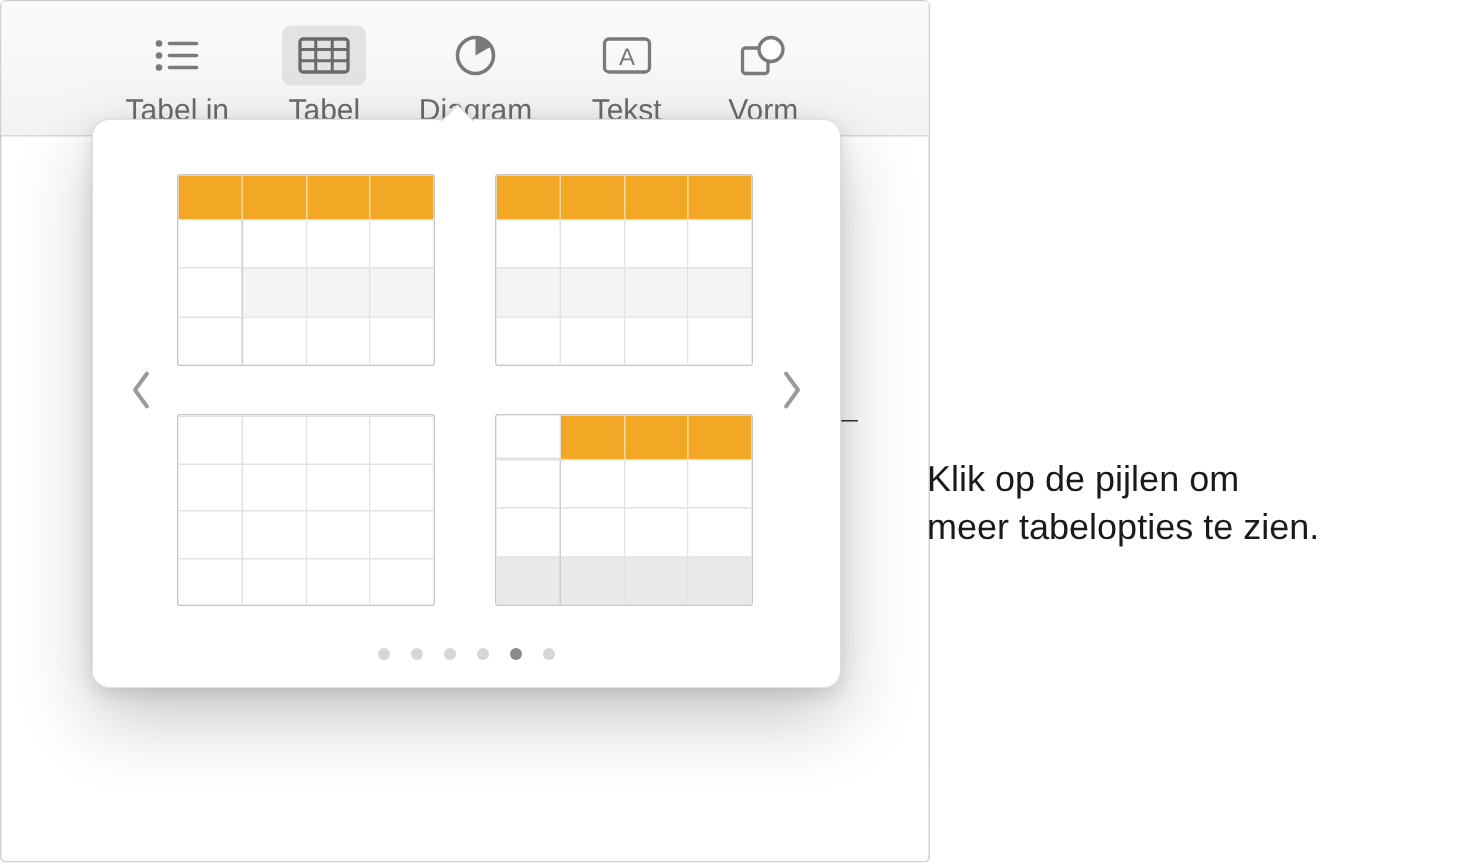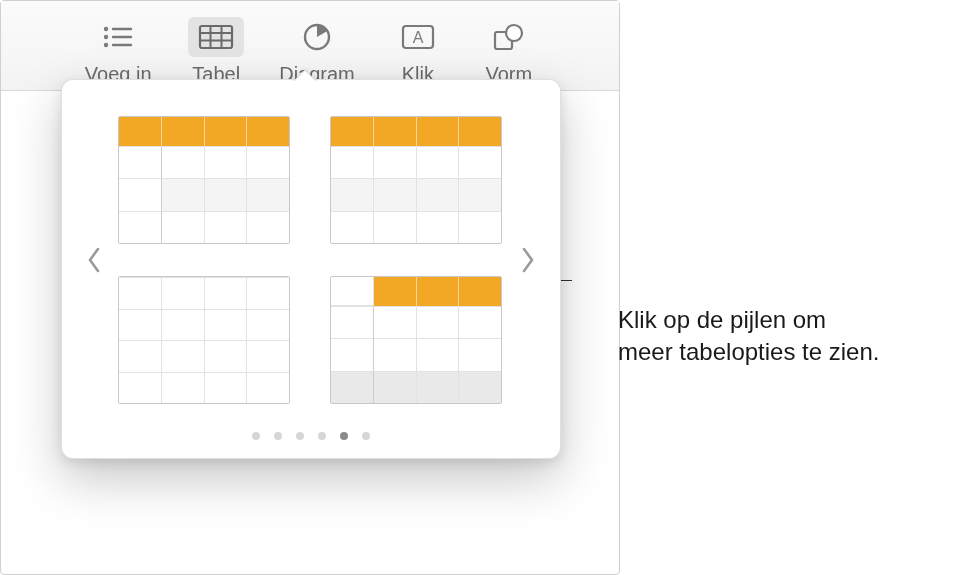--- a/index.html
+++ b/index.html
@@ -208,21 +208,21 @@
           <g fill="none" stroke="#7a7a7a" stroke-width="2.4" stroke-linecap="round">
             <circle cx="5" cy="6" r="2.2" fill="#7a7a7a" stroke="none"></circle>
             <line x1="12" y1="6" x2="30" y2="6"></line>
             <circle cx="5" cy="14" r="2.2" fill="#7a7a7a" stroke="none"></circle>
             <line x1="12" y1="14" x2="30" y2="14"></line>
             <circle cx="5" cy="22" r="2.2" fill="#7a7a7a" stroke="none"></circle>
             <line x1="12" y1="22" x2="30" y2="22"></line>
           </g>
         </svg>
       </div>
-      <span class="toolbar-label">Voeg in</span>
+      <span class="toolbar-label">Tabel in</span>
     </div>
 
     <div class="toolbar-item active">
       <div class="toolbar-icon-wrap">
         <svg width="36" height="28" viewBox="0 0 36 28">
           <rect x="2" y="3" width="32" height="22" rx="2" fill="none" stroke="#6a6a6a" stroke-width="2.2"></rect>
           <line x1="2" y1="10" x2="34" y2="10" stroke="#6a6a6a" stroke-width="2"></line>
           <line x1="2" y1="17.5" x2="34" y2="17.5" stroke="#6a6a6a" stroke-width="2"></line>
           <line x1="12.5" y1="3" x2="12.5" y2="25" stroke="#6a6a6a" stroke-width="2"></line>
           <line x1="23.5" y1="3" x2="23.5" y2="25" stroke="#6a6a6a" stroke-width="2"></line>
@@ -241,21 +241,21 @@
       <span class="toolbar-label">Diagram</span>
     </div>
 
     <div class="toolbar-item">
       <div class="toolbar-icon-wrap">
         <svg width="34" height="28" viewBox="0 0 34 28">
           <rect x="2" y="3" width="30" height="22" rx="3" fill="none" stroke="#7a7a7a" stroke-width="2.2"></rect>
           <text x="17" y="20" font-size="16" font-family="Arial" fill="#7a7a7a" text-anchor="middle" font-weight="400">A</text>
         </svg>
       </div>
-      <span class="toolbar-label">Klik</span>
+      <span class="toolbar-label">Tekst</span>
     </div>
 
     <div class="toolbar-item" style="min-width:46px;">
       <div class="toolbar-icon-wrap">
         <svg width="34" height="30" viewBox="0 0 34 30">
           <rect x="3" y="10" width="17" height="17" rx="2" fill="none" stroke="#7a7a7a" stroke-width="2.2"></rect>
           <circle cx="22" cy="11" r="8" fill="#fff" stroke="#7a7a7a" stroke-width="2.2"></circle>
         </svg>
       </div>
       <span class="toolbar-label">Vorm</span>

